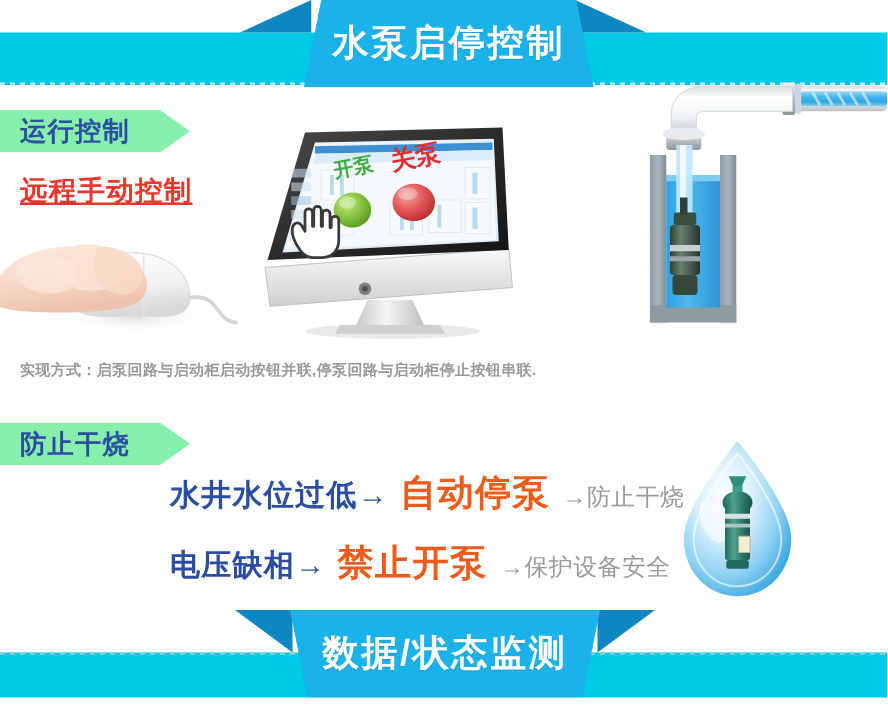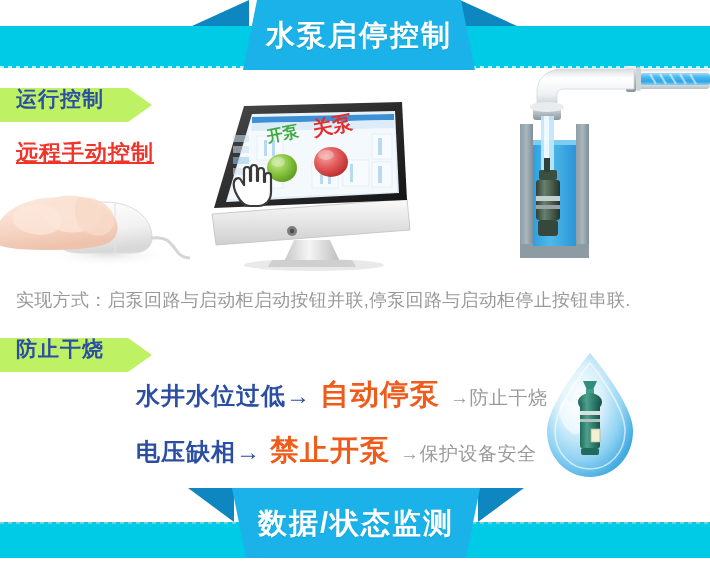--- a/index.html
+++ b/index.html
@@ -77,44 +77,45 @@
     position: relative; z-index: 3;
     color: #ffffff; font-size: 29px; font-weight: bold;
     letter-spacing: 2px; line-height: 1;
     text-shadow: 0 1px 1px rgba(0,0,0,0.10);
     white-space: nowrap;
   }
 
   
   .tag {
     position: absolute; height: 34px;
-    background: #bef264;
-    display: flex; 
+    background: #86efac;
+    display: flex; align-items: center;
     padding-left: 16px; padding-right: 26px;
     clip-path: polygon(0 0, calc(100% - 24px) 0, 100% 50%, calc(100% - 24px) 100%, 0 100%);
   }
   .tag-label {
     color: #2b4ea2; font-size: 21px; font-weight: bold;
     letter-spacing: 1px; white-space: nowrap; line-height: 1;
   }
   #tag-run { left: 0; top: 88px; width: 152px; }
   #tag-protect { left: 0; top: 338px; width: 152px; }
 
   
   #subtitle-remote {
     position: absolute; left: 16px; top: 138px;
     color: #f0342a; font-size: 22px; font-weight: bold;
     letter-spacing: 1px; white-space: nowrap; text-decoration: underline;
   }
 
   
   #note-row {
     position: absolute; left: 16px; top: 288px; width: 678px;
-    color: #999999; font-size: 18px; white-space: nowrap;
+    color: #999999; font-size: 12px; white-space: nowrap;
     letter-spacing: 0.3px;
+    font-weight: bold;
   }
 
   
   .protect-line {
     position: absolute; display: flex; align-items: baseline; white-space: nowrap;
   }
   #protect-line-1 { left: 136px; top: 375px; }
   #protect-line-2 { left: 136px; top: 431px; }
   .pl-cond { color: #2b4ea2; font-size: 24px; font-weight: bold; letter-spacing: 1px; }
   .pl-act  { color: #ef5b1b; font-size: 29px; font-weight: bold; letter-spacing: 1px; margin-left: 9px; }

